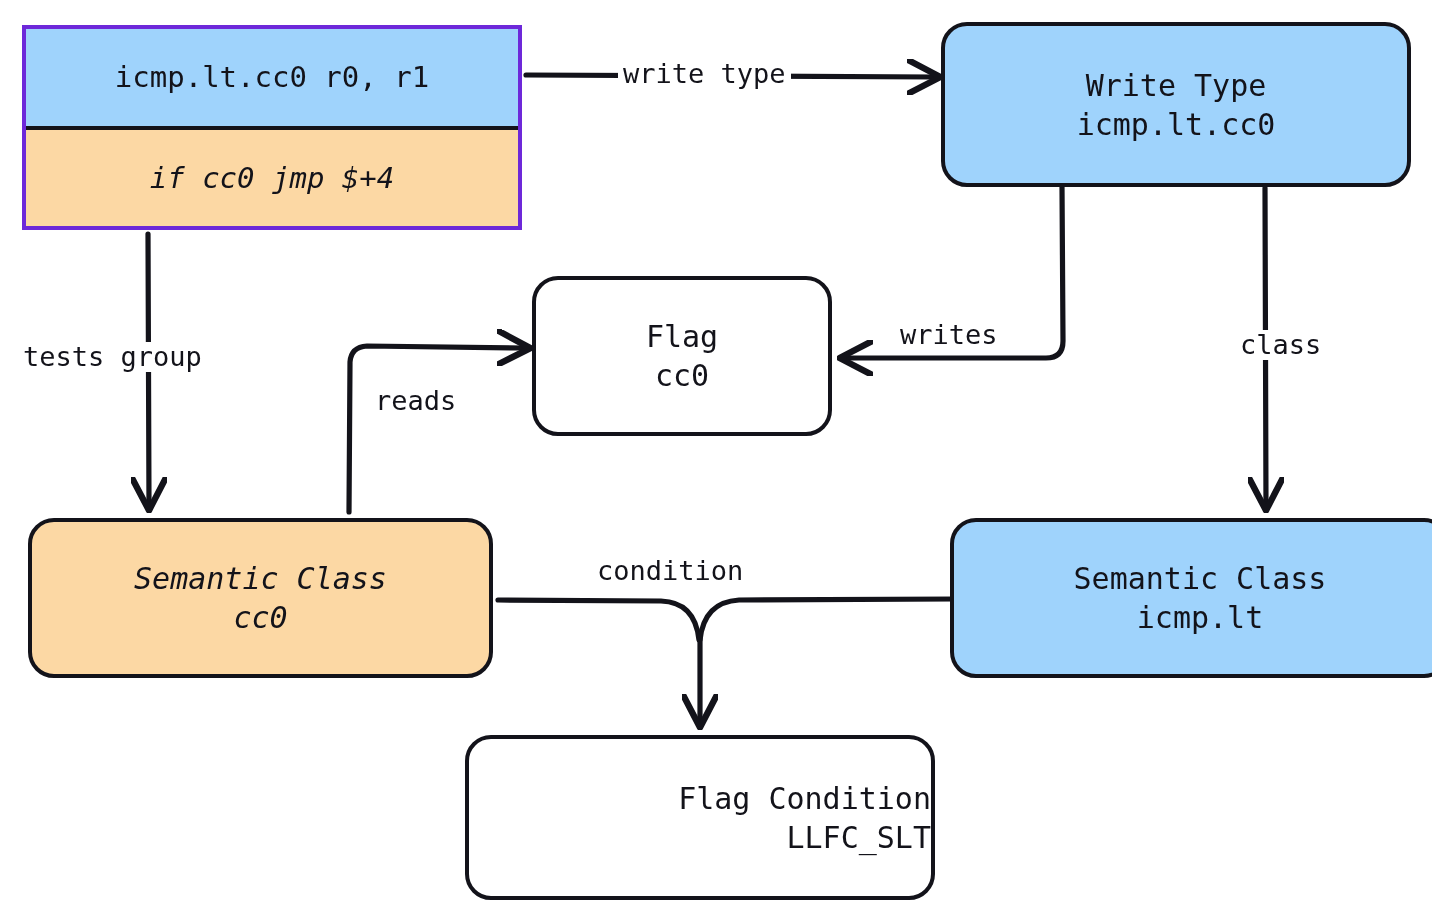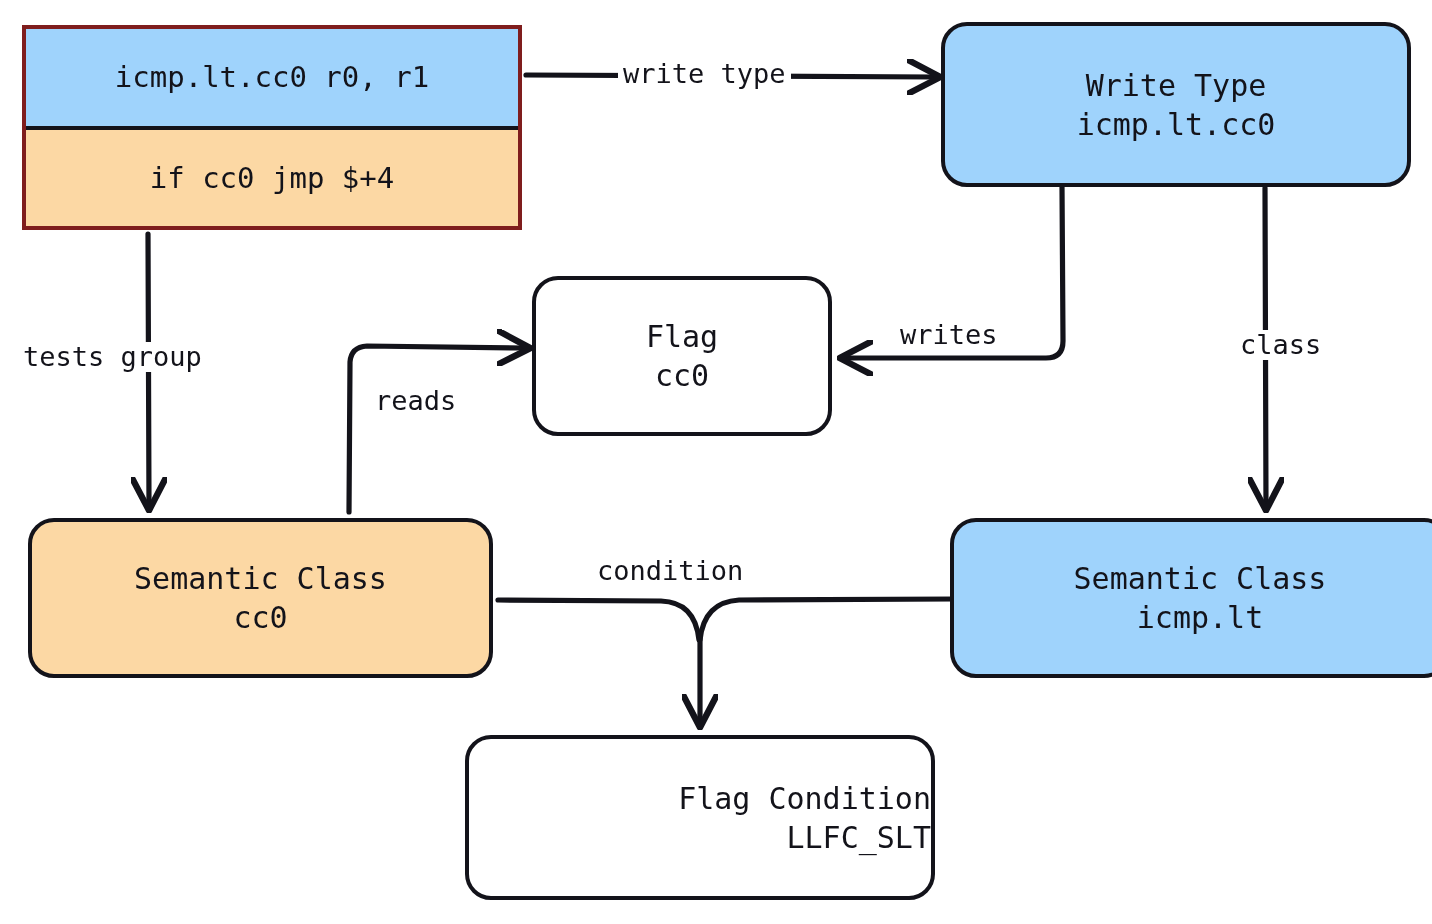--- a/index.html
+++ b/index.html
@@ -38,32 +38,32 @@
     line-height: 1.30;
     white-space: pre;
   }
   .node .line {
     display: block;
   }
   .rounded {
     border-radius: 26px;
   }
   .fill-blue   { background: #9fd3fc; }
-  .fill-orange { background: #fcd8a4; }
+  .fill-orange { background: #fcd8a4; font-style: italic; }
   .fill-white  { background: #ffffff; }
 
   
   #instr-box {
     position: absolute;
     left: 22px;
     top: 25px;
     width: 500px;
     height: 205px;
     box-sizing: border-box;
-    border: 4px solid #7f1d1d;
+    border: 4px solid #6d28d9;
     background: #ffffff;
     display: flex;
     flex-direction: column;
   }
   #instr-box .half {
     flex: 1 1 50%;
     display: flex;
     align-items: center;
     justify-content: center;
     color: #13131a;

